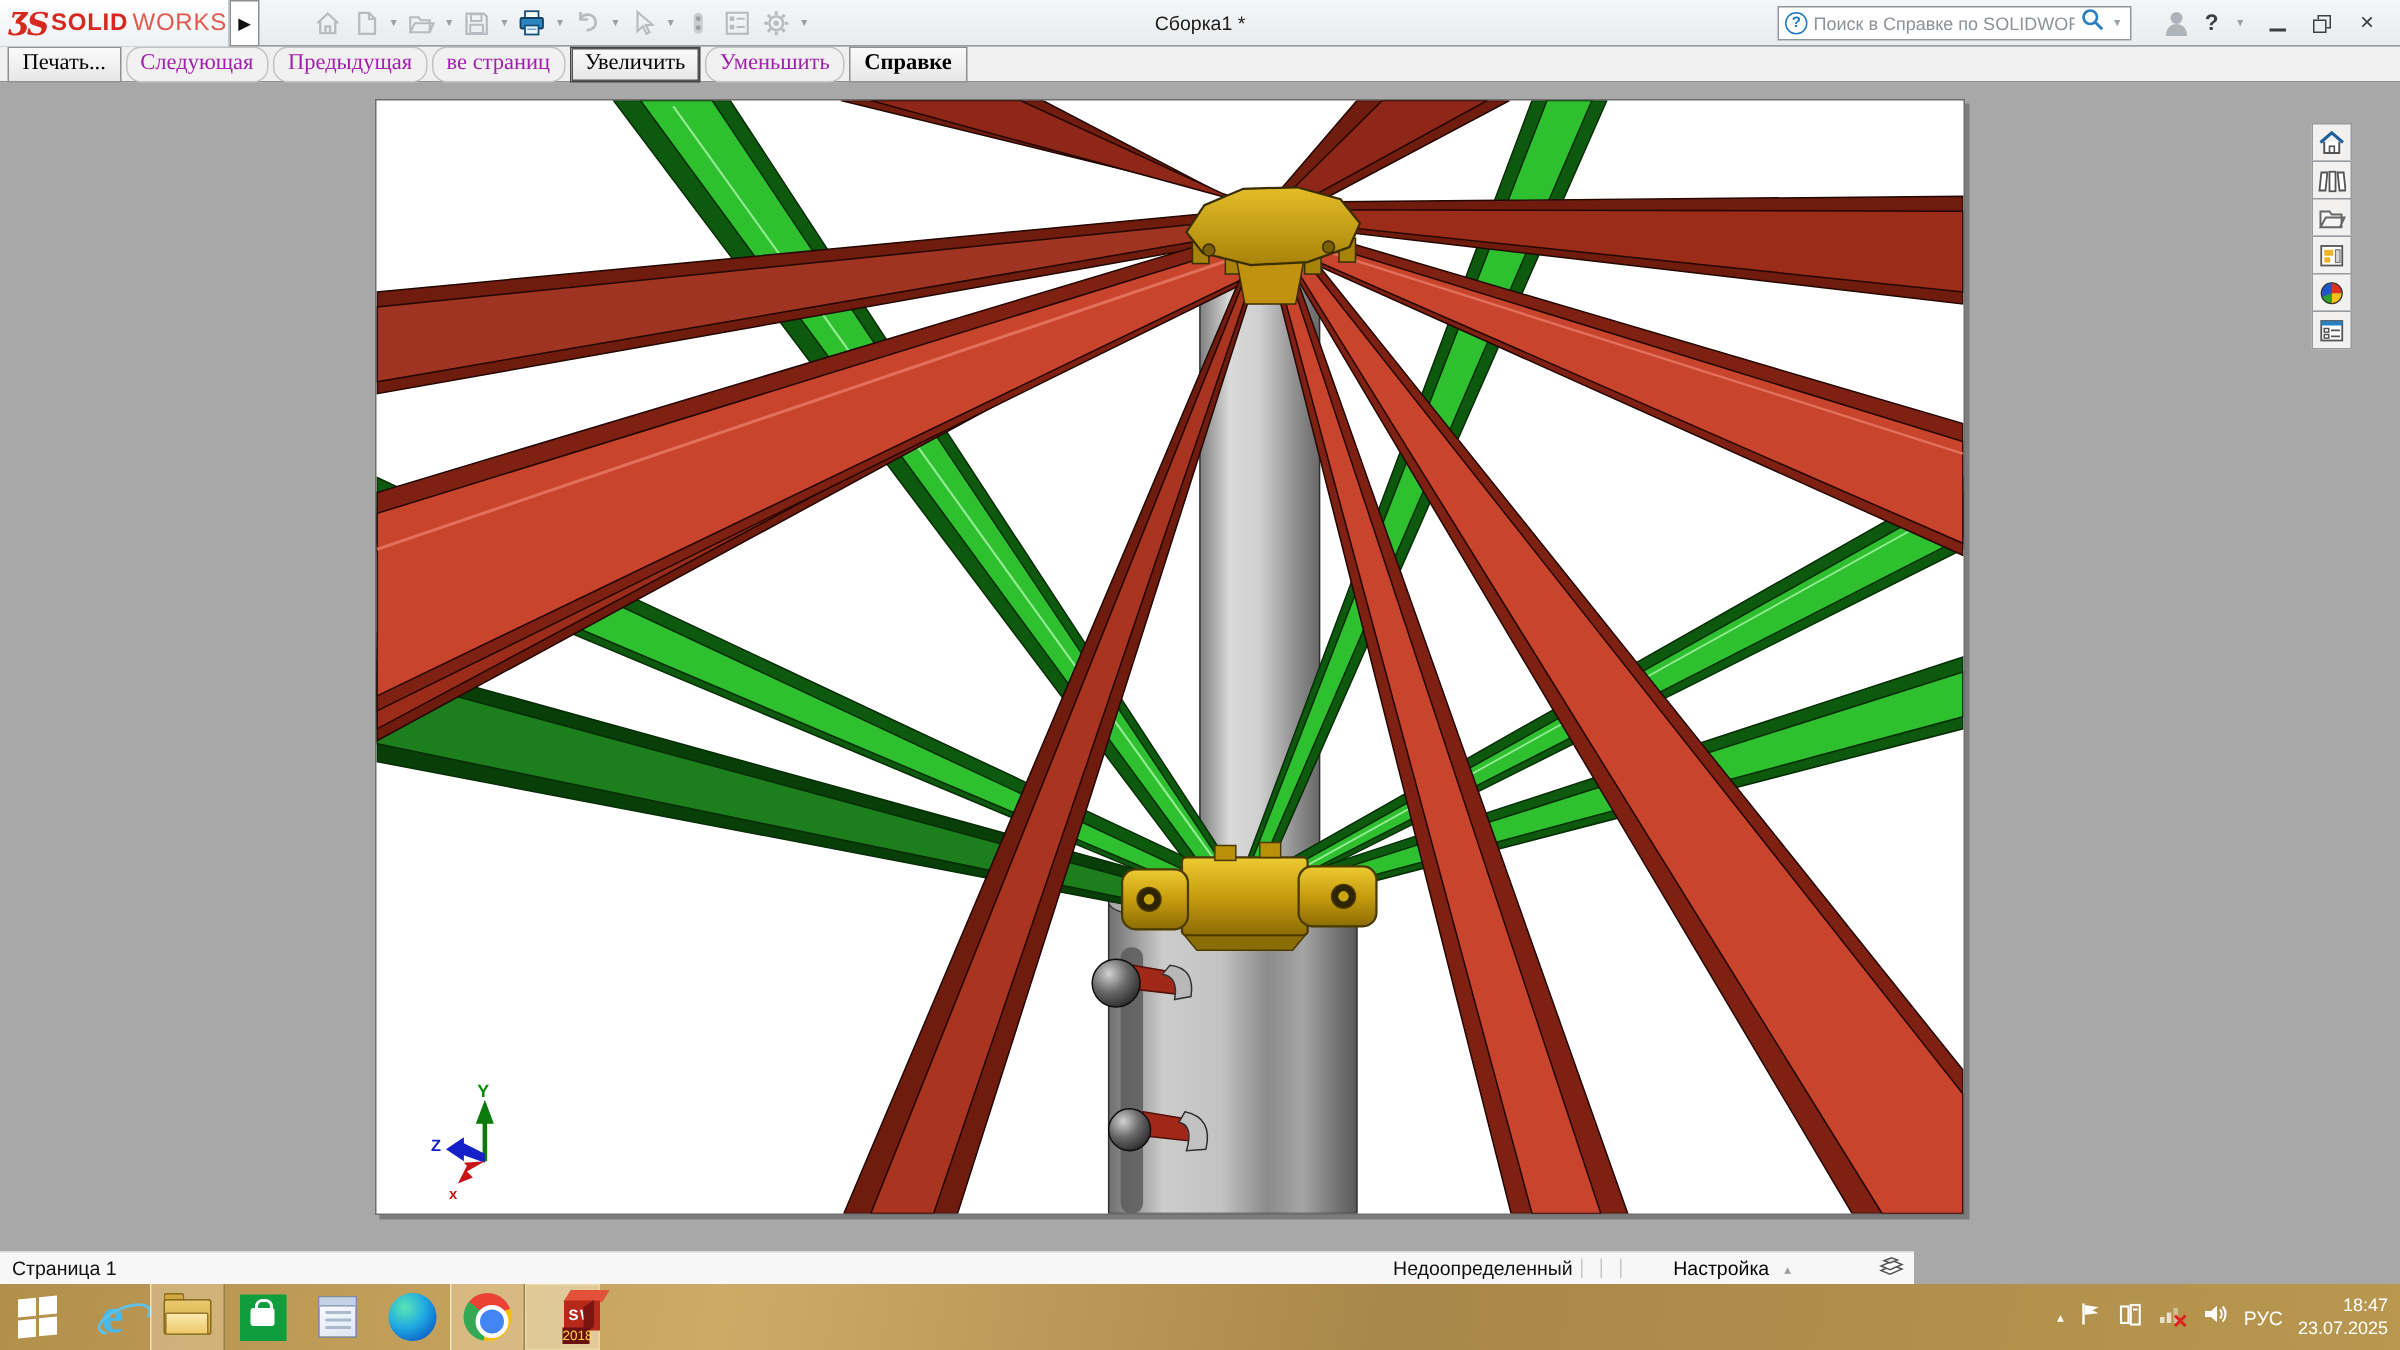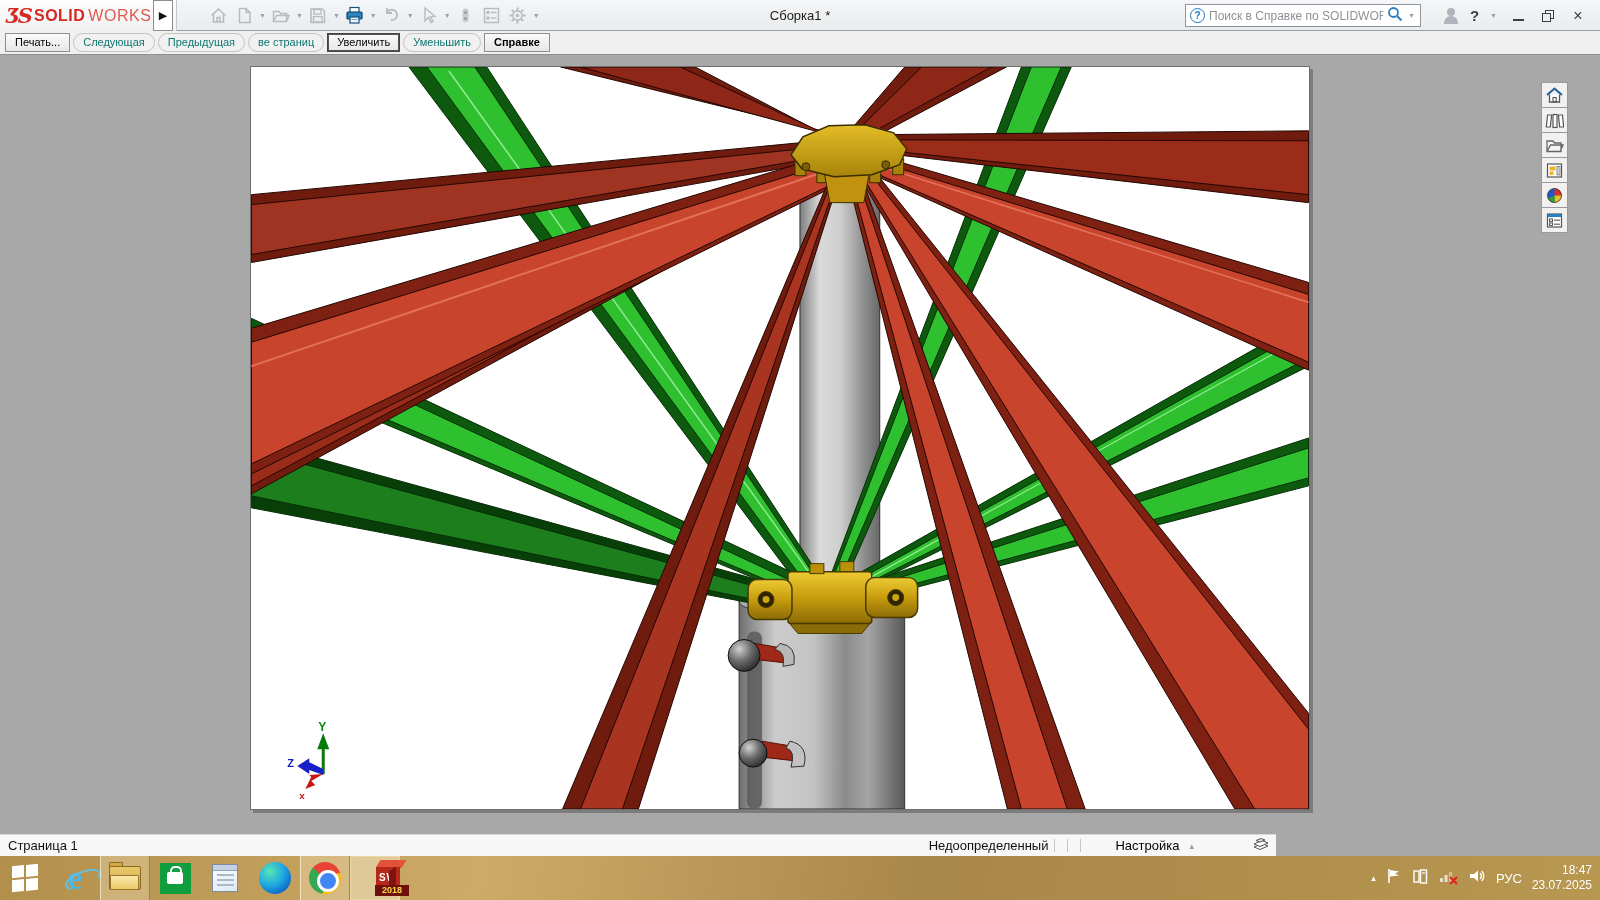--- a/index.html
+++ b/index.html
@@ -1,21 +1,21 @@
 <!DOCTYPE html>
 <html><head>
 <meta charset="utf-8">
 <style>
   * { margin:0; padding:0; box-sizing:border-box; }
   html,body { width:1600px; height:900px; overflow:hidden; font-family:"Liberation Sans",sans-serif; background:#a8a8a8; }
 
   
   .title-bar { position:absolute; top:0; left:0; width:1600px; height:31px;
     background:linear-gradient(#f5f6f7,#e9ebed); border-bottom:1px solid #98a0a6; z-index:30; }
-  .logo-box { position:absolute; left:0; top:0; width:177px; height:31px; background:linear-gradient(#ffffff,#eef0f2);
+  .logo-box { position:absolute; left:0; top:0; width:153px; height:31px; background:linear-gradient(#ffffff,#eef0f2);
     border-right:1px solid #c4c8cc; display:flex; align-items:center; padding-left:6px; gap:3px; }
   .logo-mark { color:#d6281e; font-family:"DejaVu Serif",serif; font-style:italic; font-weight:bold; font-size:21px; letter-spacing:-2px; }
   .logo-bold { color:#d6281e; font-weight:bold; font-size:16px; letter-spacing:.5px; }
   .logo-light { color:#e05a50; font-size:16px; letter-spacing:.5px; }
   .expander-btn { position:absolute; left:153px; top:0; width:20px; height:31px; background:#fff;
     border:1px solid #8a8f94; display:flex; align-items:center; justify-content:center; font-size:11px; color:#111; }
   .tb-icons { position:absolute; left:206px; top:3px; height:25px; display:flex; align-items:center; gap:2px; }
   .tbi { width:24px; height:24px; display:flex; align-items:center; justify-content:center; }
   .tbi svg { width:19px; height:19px; }
   .caret { font-size:7px; color:#9aa0a5; margin:0 1px; }
@@ -37,23 +37,23 @@
   .min-bar { width:11px; height:2px; background:#3c3f42; margin-top:8px; }
   .restore-g { position:relative; width:12px; height:12px; }
   .restore-g i { position:absolute; border:1.5px solid #3c3f42; width:9px; height:9px; display:block; }
   .restore-g i:first-child { left:3px; top:0; }
   .restore-g i:last-child { left:0; top:3px; background:#eceef0; }
   .close-x { font-size:16px; }
 
   
   .preview-bar { position:absolute; top:31px; left:0; width:1600px; height:24px; background:#f0f0f0;
     border-bottom:1px solid #8f8f8f; display:flex; align-items:center; padding-left:5px; gap:3px; z-index:29; }
-  .pv-btn { font-size:11px; padding:2px 9px 3px; background:linear-gradient(#fafafa,#e7e7e7);
-    border:1px solid #8f8f8f; color:#000; white-space:nowrap; }
-  .pv-btn.disabled { color:#0f766e; border-color:#c3c3c3; background:#f1f1f1;border-radius:10px; }
+  .pv-btn { font-size:15px; padding:2px 9px 3px; background:linear-gradient(#fafafa,#e7e7e7);
+    border:1px solid #8f8f8f; color:#000; white-space:nowrap;font-family:Liberation Serif, serif; }
+  .pv-btn.disabled { color:#a21caf; border-color:#c3c3c3; background:#f1f1f1;border-radius:10px; }
   .pv-btn.focused { border:1px solid #444; box-shadow:inset 0 0 0 1px #555; }
   .pv-btn.bold { font-weight:bold; }
 
   
   .workspace { position:absolute; top:55px; left:0; width:1600px; height:779px; background:#a8a8a8; }
   .page { position:absolute; left:250px; top:11px; width:1060px; height:744px; background:#fff;
     border:1px solid #6e6e6e; box-shadow:3px 3px 0 #7c7c7c; }
   .page svg { display:block; }
 
   .task-strip { position:absolute; right:32px; top:27px; width:27px; display:flex; flex-direction:column; }
@@ -97,22 +97,22 @@
   .edge-ball { width:32px; height:32px; border-radius:50%; background:radial-gradient(circle at 34% 30%, #5ae6b4 0%, #1fa9e2 45%, #0a5fc4 82%); }
   .chrome-ball { position:relative; width:32px; height:32px; border-radius:50%;
     background:conic-gradient(from -50deg, #ea4335 0 33.3%, #fbbc05 33.3% 66.6%, #34a853 66.6% 100%); }
   .chrome-ball::after { content:""; position:absolute; left:8px; top:8px; width:16px; height:16px; border-radius:50%;
     background:#4285f4; border:3px solid #fff; }
   .sw-cube { position:relative; width:34px; height:36px;margin-left:24px; }
   .sw-cube .top { position:absolute; left:3px; top:0; width:26px; height:8px; background:#e2523a; transform:skewX(-32deg); }
   .sw-cube .front { position:absolute; left:1px; top:7px; width:24px; height:20px; background:#b5281a; color:#fff;
     font-size:10px; font-weight:bold; display:flex; align-items:center; justify-content:center; letter-spacing:1px; }
   .sw-cube .side { position:absolute; right:3px; top:9px; width:7px; height:18px; background:#7c1410; transform:skewY(-35deg); }
-  .sw-badge { position:absolute; left:0; bottom:0; width:34px; text-align:center; background:#6e100c;
-    color:#ffd949; font-size:9px; font-weight:bold; line-height:11px; }
+  .sw-badge { position:absolute; left:0; bottom:0; width:18px; background:#6e100c;
+    color:#ffd949; font-size:9px; font-weight:normal; line-height:11px; }
   .tb-tray { margin-left:auto; display:flex; align-items:center; gap:10px; padding-right:8px; color:#fff; }
   .tray-caret { font-size:9px; color:#fff; }
   .tray-lang { font-size:13px; }
   .tray-clock { text-align:right; font-size:12px; line-height:1.25; }
 </style>
 </head>
 <body>
 
 <div class="title-bar">
   <div class="doc-title">Сборка1 *</div>

